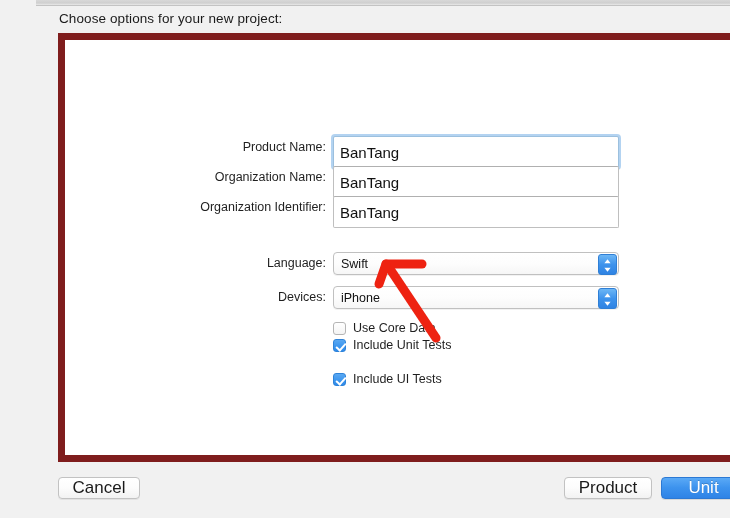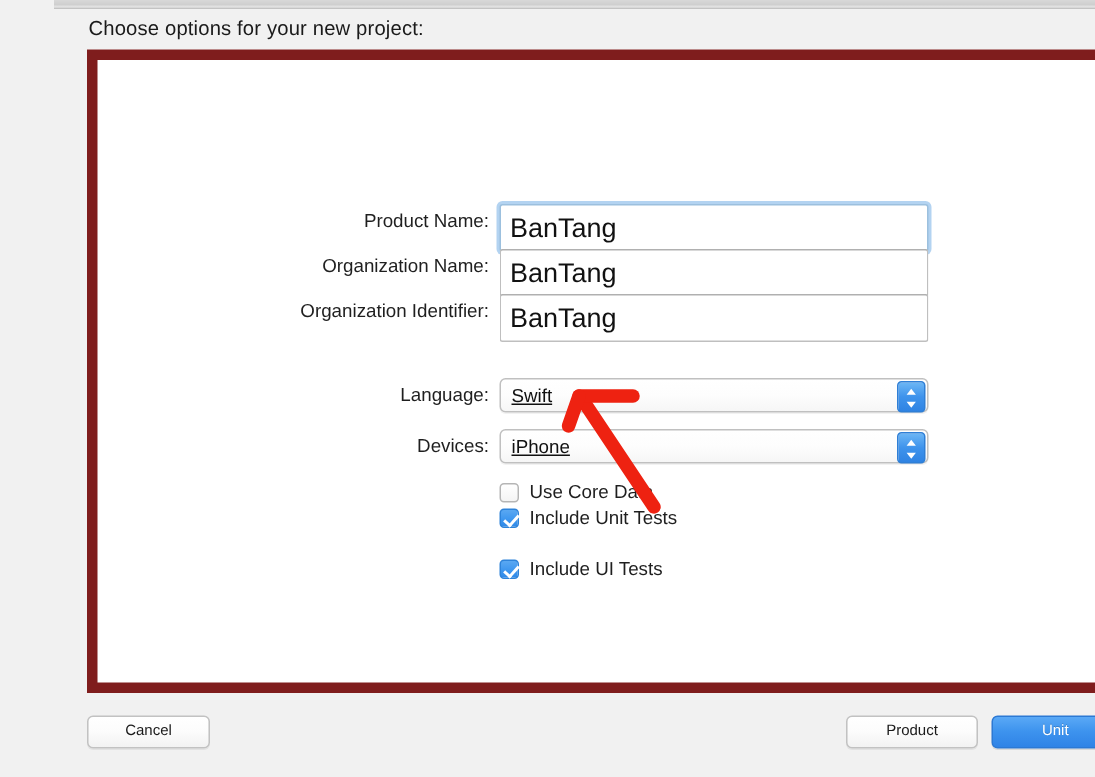--- a/index.html
+++ b/index.html
@@ -73,21 +73,21 @@
   }
 
   .textfield {
     width: 100%;
     height: 22px;
     border: 1px solid #bfbfbf;
     border-top-color: #b0b0b0;
     border-radius: 2px;
     background: #ffffff;
     font-family: "Liberation Sans", sans-serif;
-    font-size: 18px;
+    font-size: 15px;
     color: #111111;
     padding: 15px 6px;
     outline: none;
     line-height: 20px;
   }
   .textfield.focused {
     border: 1px solid #9cc0de;
     box-shadow: 0 0 0 2px rgba(116,175,229,0.55);
   }
 
@@ -110,21 +110,20 @@
     box-shadow: 0 1px 0 rgba(0,0,0,0.05);
     cursor: default;
   }
   .popup-value {
     position: absolute;
     left: 7px; top: 0;
     line-height: 23px;
     font-size: 12.5px;
     color: #111111;
     white-space: nowrap;
-    text-decoration: underline;
   }
   .popup-stepper {
     position: absolute;
     right: 1px; top: 1px;
     width: 19px; height: 21px;
     border-radius: 3px;
     background: linear-gradient(to bottom, #6cb6f5 0%, #3e93ec 50%, #2f83e3 100%);
     border: 1px solid #2f7fd6;
   }
   .popup-stepper svg { display: block; margin: 3px auto 0; }
@@ -164,21 +163,21 @@
     color: #1f1f1f;
     white-space: nowrap;
   }
 
   
   .btn {
     position: absolute;
     height: 22px;
     border-radius: 4px;
     font-family: "Liberation Sans", sans-serif;
-    font-size: 10px;
+    font-size: 17px;
     color: #1a1a1a;
     background: linear-gradient(to bottom, #ffffff 0%, #fcfcfc 48%, #f2f2f2 100%);
     border: 1px solid #c2c2c2;
     box-shadow: 0 1px 0 rgba(0,0,0,0.06);
     cursor: default;
     padding: 0;
     line-height: 20px;
   }
   .btn.primary {
     color: #ffffff;

